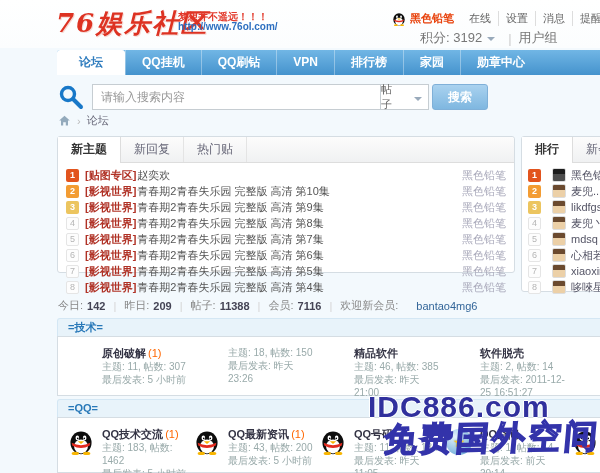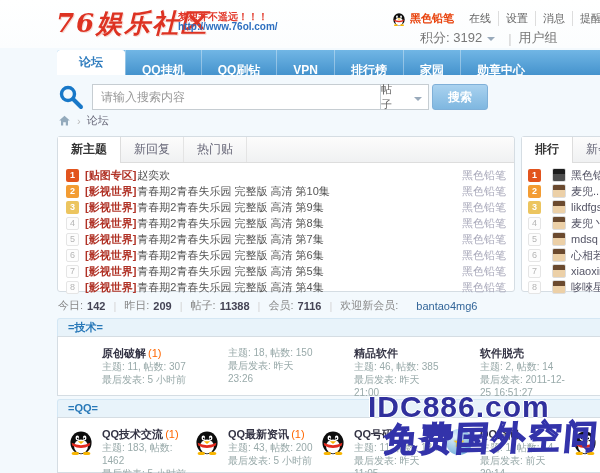--- a/index.html
+++ b/index.html
@@ -16,21 +16,21 @@
   .userbar { left:392px; top:11px; display:flex; align-items:center; white-space:nowrap; font-size:11px; color:#666; }
   .uname { color:#e8420c; font-weight:bold; margin:0 8px 0 4px; }
   .ulink { padding:0 7px; border-right:1px solid #ddd; color:#666; cursor:pointer;text-align:right; }
   .ulink:last-child { border-right:none; }
   .userbar2 { left:420px; top:29px; display:flex; align-items:center; white-space:nowrap; font-size:13px; color:#777; }
   .chev { width:0; height:0; border-left:4px solid transparent; border-right:4px solid transparent; border-top:4px solid #9ab; margin:2px 6px 0 5px; display:inline-block; }
   .ub-sep { color:#ccc; margin:0 7px; }
 
   
   .nav { left:57px; top:50px; width:560px; height:25px; background:linear-gradient(#71b6e5,#4593cd); border-radius:3px 3px 0 0; display:flex; }
-  .nav-tab { padding:8px 16px; line-height:25px; font-size:12px; font-weight:bold; color:#fff; cursor:pointer; border-left:1px solid rgba(255,255,255,.35); }
+  .nav-tab { padding:0 16px; line-height:25px; font-size:12px; font-weight:bold; color:#fff; cursor:pointer; border-left:1px solid rgba(255,255,255,.35); }
   .nav-tab:first-child { border-left:none; }
   .nav-tab.active { background:#fff; color:#2f7cbe; border-radius:3px 3px 0 0; padding:0 22px; border-left:none; }
 
   
   .mag { left:58px; top:84px; width:26px; height:26px; }
   .search-input { left:92px; top:84px; width:289px; height:26px; border:1px solid #c6cdd2; padding:0 8px; font-size:12px; color:#444; background:#fff; outline:none; }
   .search-input::placeholder { color:#999; }
   .scope { left:381px; top:84px; width:48px; height:26px; background:#fff; border:1px solid #c6cdd2; border-left:none; display:flex; align-items:center; justify-content:center; font-size:11px; color:#666; cursor:pointer;gap:8px; }
   .search-btn { left:432px; top:84px; width:56px; height:26px; background:linear-gradient(#a9d2ef,#7fb7e0); border:1px solid #7fb0d8; border-radius:3px; color:#fff; font-weight:bold; font-size:12px; cursor:pointer; }
 
@@ -38,21 +38,21 @@
   .crumb { left:58px; top:113px; display:flex; align-items:center; font-size:11px; color:#667; }
   .crumb-sep::after { content:"›"; color:#bbb; margin:0 6px; }
   .crumb-cur { color:#667; cursor:pointer; }
 
   
   .panel { background:#fff; border:1px solid #d5dde3; border-radius:3px; }
   .panel-hd { height:26px; background:linear-gradient(#fcfcfc,#f0f1f2); border-bottom:1px solid #ddd; display:flex; border-radius:3px 3px 0 0; }
   .p-tab { padding:0 13px; line-height:25px; font-size:12px; color:#667; cursor:pointer; border-right:1px solid #e4e4e4; }
   .p-tab.active { background:#fff; color:#333; font-weight:bold; border-right:1px solid #ddd; margin-bottom:-1px; height:26px; }
 
-  .mainbox { left:57px; top:136px; width:458px; height:156px; }
+  .mainbox { left:57px; top:136px; width:458px; height:137px; }
   .t-list { padding-top:4px; }
   .t-row { height:16px; display:flex; align-items:center; padding:0 8px; font-size:11px; white-space:nowrap; overflow:hidden; }
   .rk { flex:0 0 auto; width:13px; height:13px; border-radius:2px; font-size:9px; line-height:13px; text-align:center; color:#fff; margin-right:6px; font-weight:bold; }
   .r1 { background:#e2541e; } .r2 { background:#f39c33; } .r3 { background:#ecc55f; }
   .rn { background:#fdfdfd; border:1px solid #e5e5e5; color:#b5b5b5; line-height:11px; font-weight:normal; }
   .t-cat { color:#b03226; font-weight:bold; cursor:pointer; }
   .t-title { color:#555; margin-left:1px; cursor:pointer; overflow:hidden; text-overflow:ellipsis; flex:1 1 auto; }
   .t-author { color:#aab; margin-left:8px; cursor:pointer; flex:0 0 auto; }
 
   .sidebox { left:521px; top:136px; width:140px; height:156px; }

